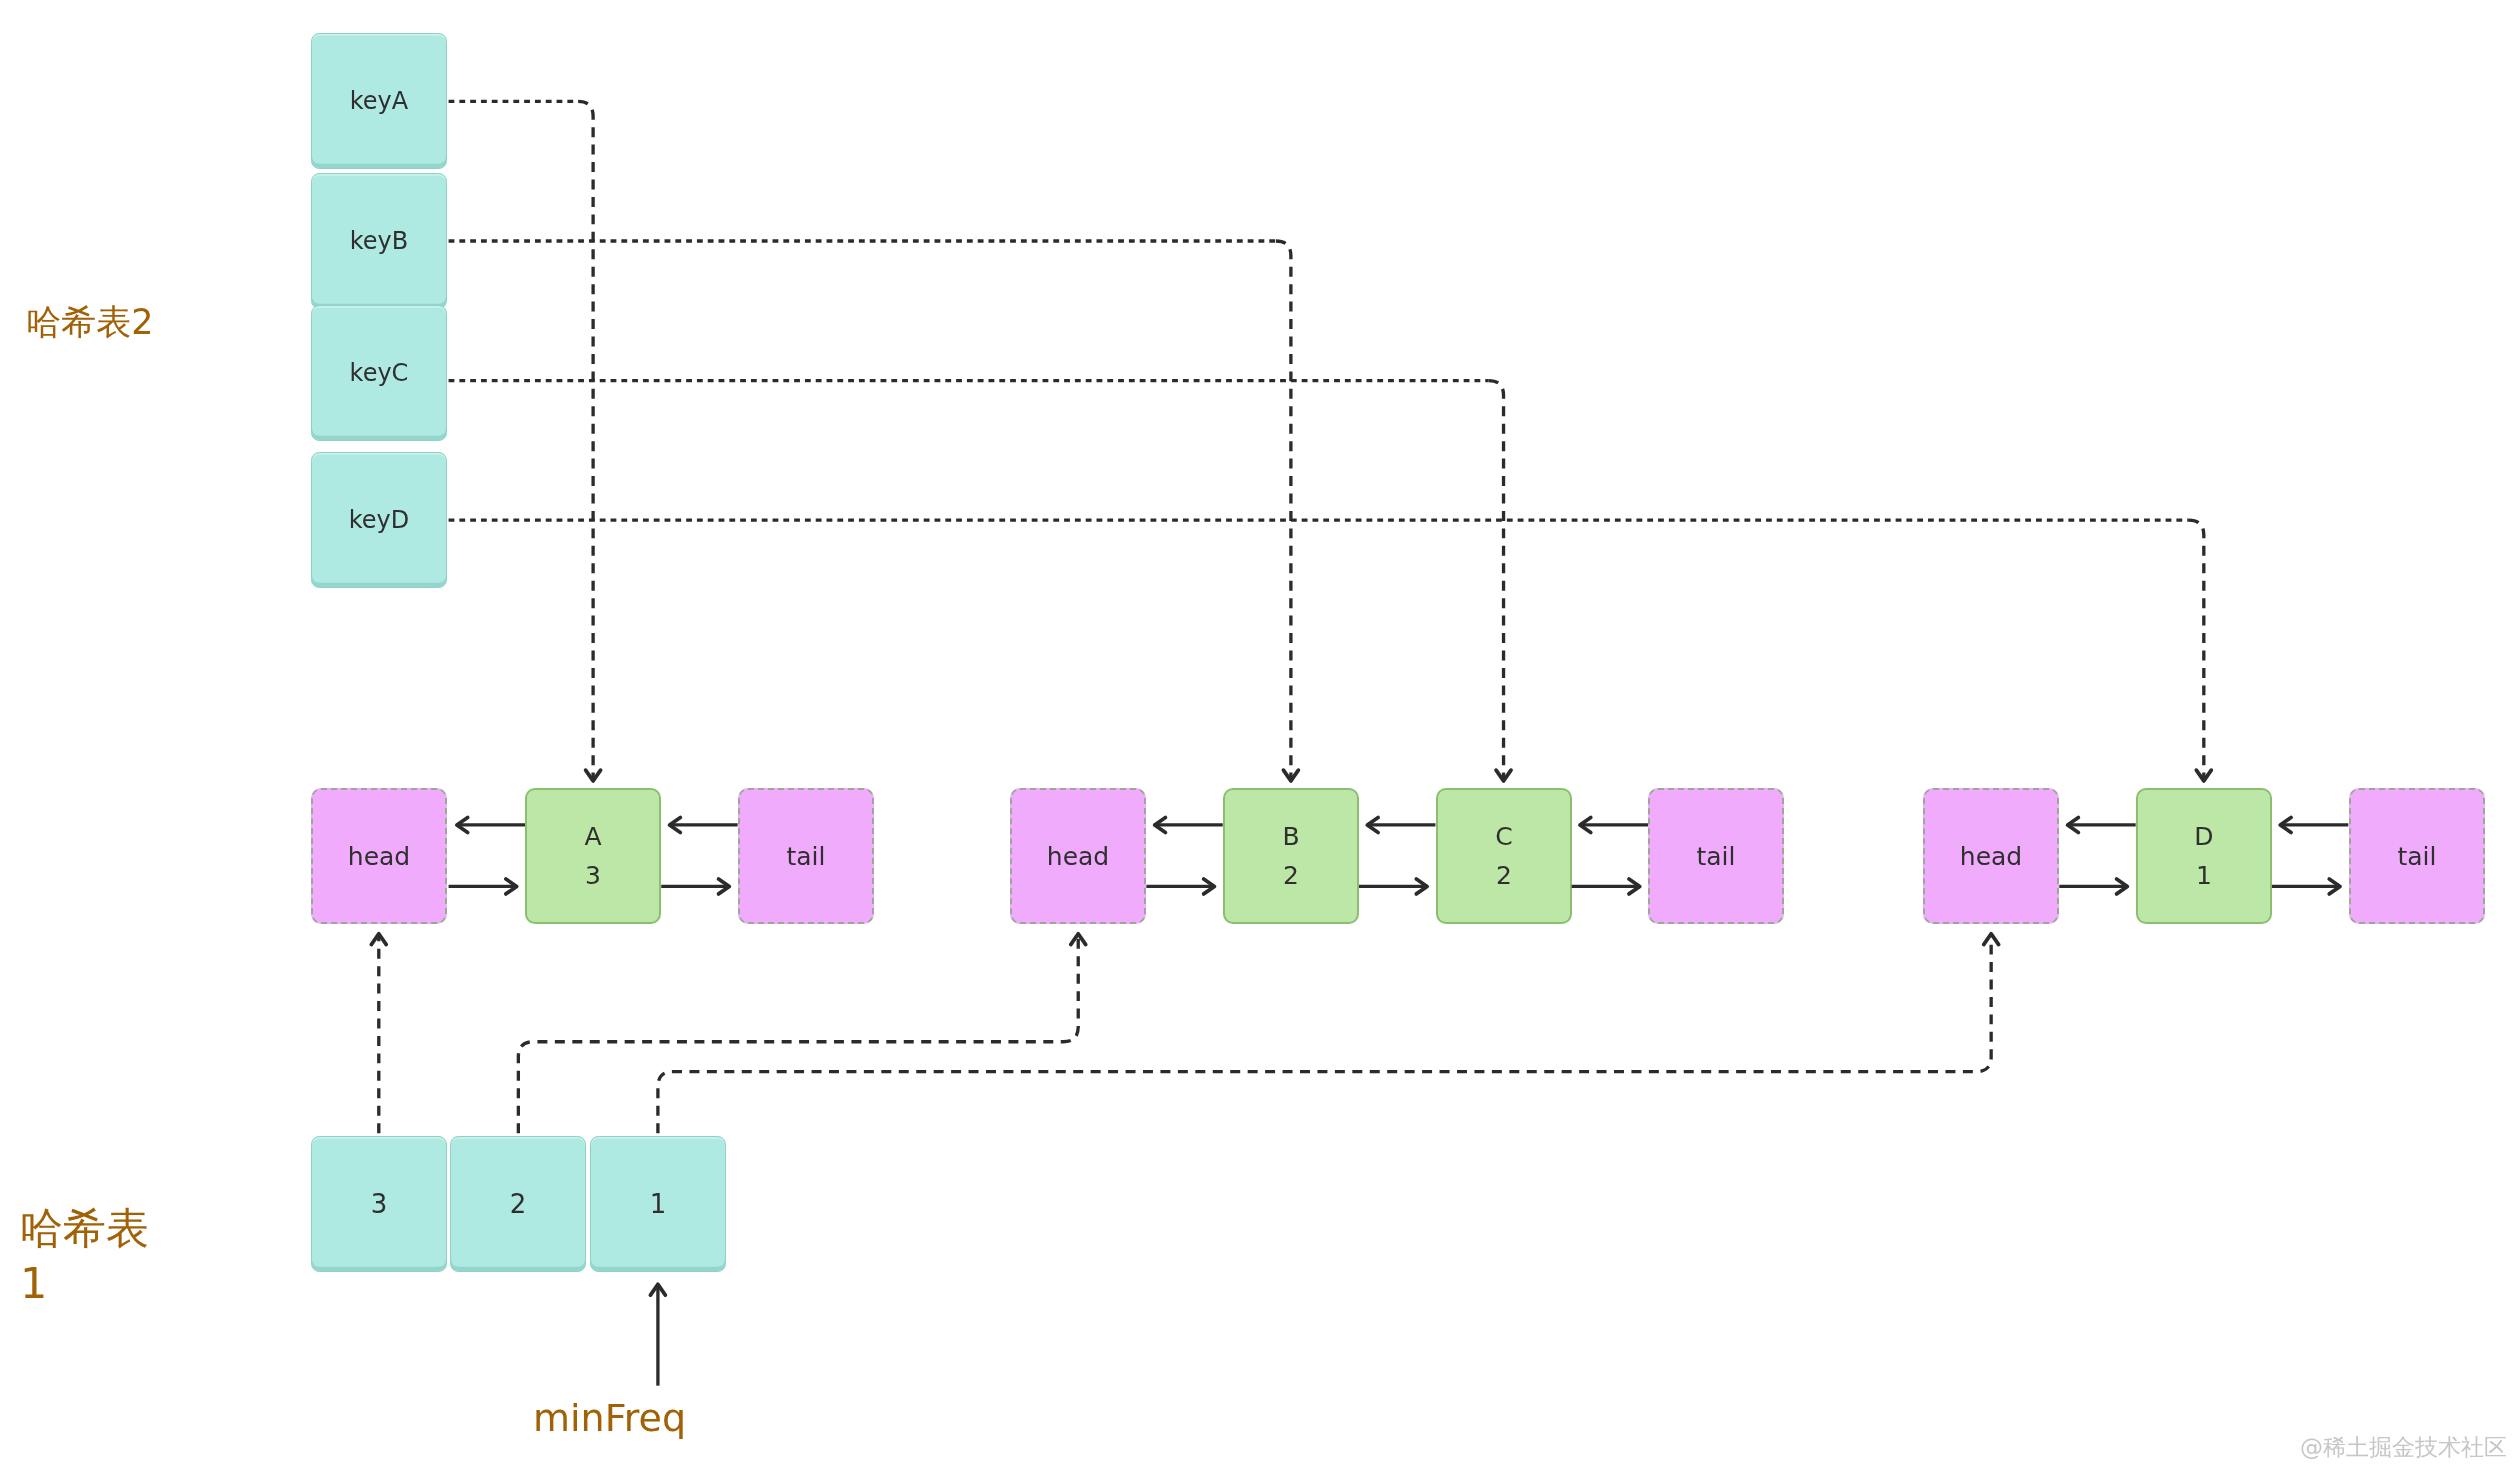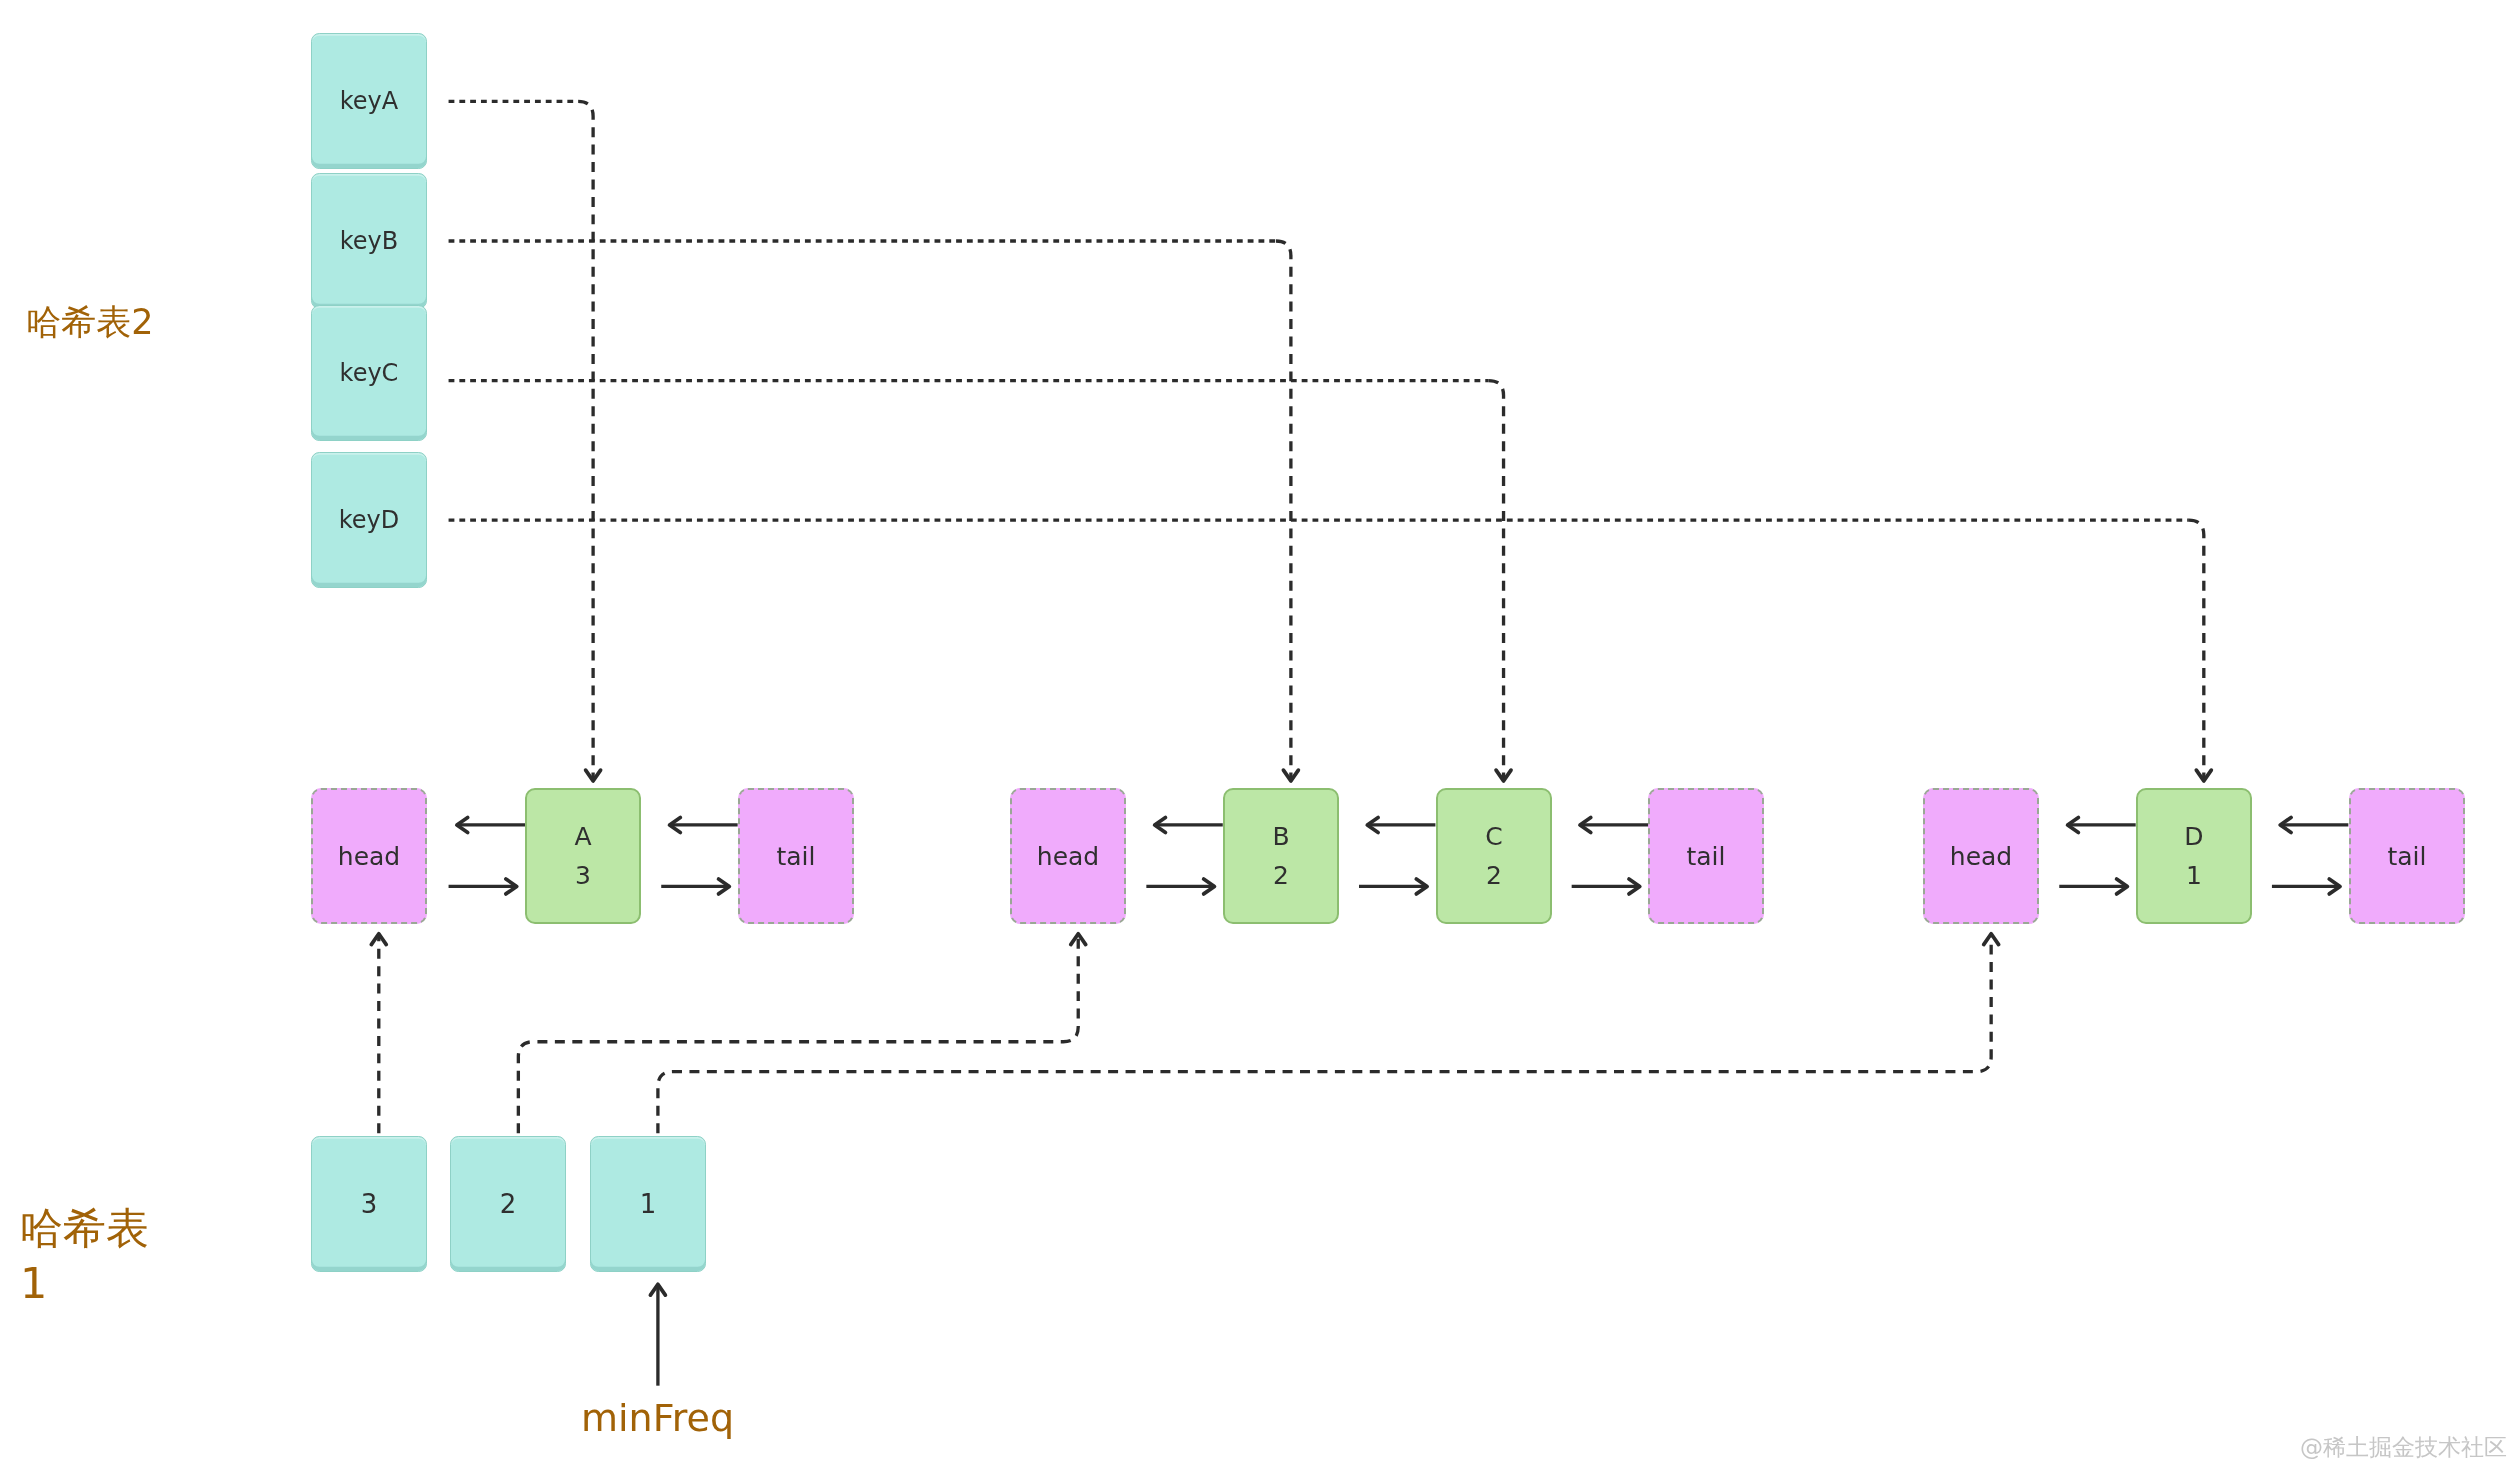--- a/index.html
+++ b/index.html
@@ -1,41 +1,41 @@
 <!DOCTYPE html>
 <html style="font-size:13.3px"><head>
 <meta charset="utf-8">
 <style>
   html,body{margin:0;padding:0;background:#ffffff;}
   .canvas{
     position:relative;width:2512px;height:1468px;background:#ffffff;
     font-family:"DejaVu Sans","Liberation Sans",sans-serif;color:#2f2f2f;overflow:hidden;
   }
   .box{
-    position:absolute;width:116px;height:136px;box-sizing:border-box;
+    position:absolute;width:136px;height:136px;box-sizing:border-box;
     display:flex;align-items:center;justify-content:center;text-align:center;
   }
   .key,.bucket{
     background:#aeeae2;border:1.7px solid #8ed1c6;border-radius:8.3px;
     box-shadow:inset 0 -4.2px 0 rgba(0,96,86,.15), inset 0 1.7px 0 rgba(255,255,255,.35);
     font-size:24px;
   }
   .bucket{font-size:26px;}
   .node{
     background:#bce7a6;border:2.5px solid #8cbe70;border-radius:10px;font-size:25px;
   }
   .sentinel{
     background:#f0abfc;border:2.5px dashed #9aa895;border-radius:10px;font-size:25px;
   }
   .stack{display:flex;flex-direction:column;gap:13.3px;line-height:1;}
   .wires{position:absolute;left:0;top:0;width:2512px;height:1468px;pointer-events:none;}
   .lbl{position:absolute;color:#a16207;}
   .lbl-h2{left:20px;top:299px;width:140px;font-size:35px;text-align:center;}
   .lbl-h1{left:20px;top:1200px;width:140px;font-size:43px;text-align:left;}
-  .lbl-mf{left:533px;top:1396px;width:249px;font-size:38px;text-align:center;}
+  .lbl-mf{left:533px;top:1396px;width:249px;font-size:38px;text-align:left;}
   .watermark{position:absolute;right:5px;bottom:5px;font-size:23px;color:#c6c6c6;}
 </style>
 </head>
 <body>
 
 <div class="canvas">
 
   <div class="lbl lbl-h2">哈希表2</div>
   <div class="lbl lbl-h1">哈希表1</div>
   <div class="lbl lbl-mf">minFreq</div>

